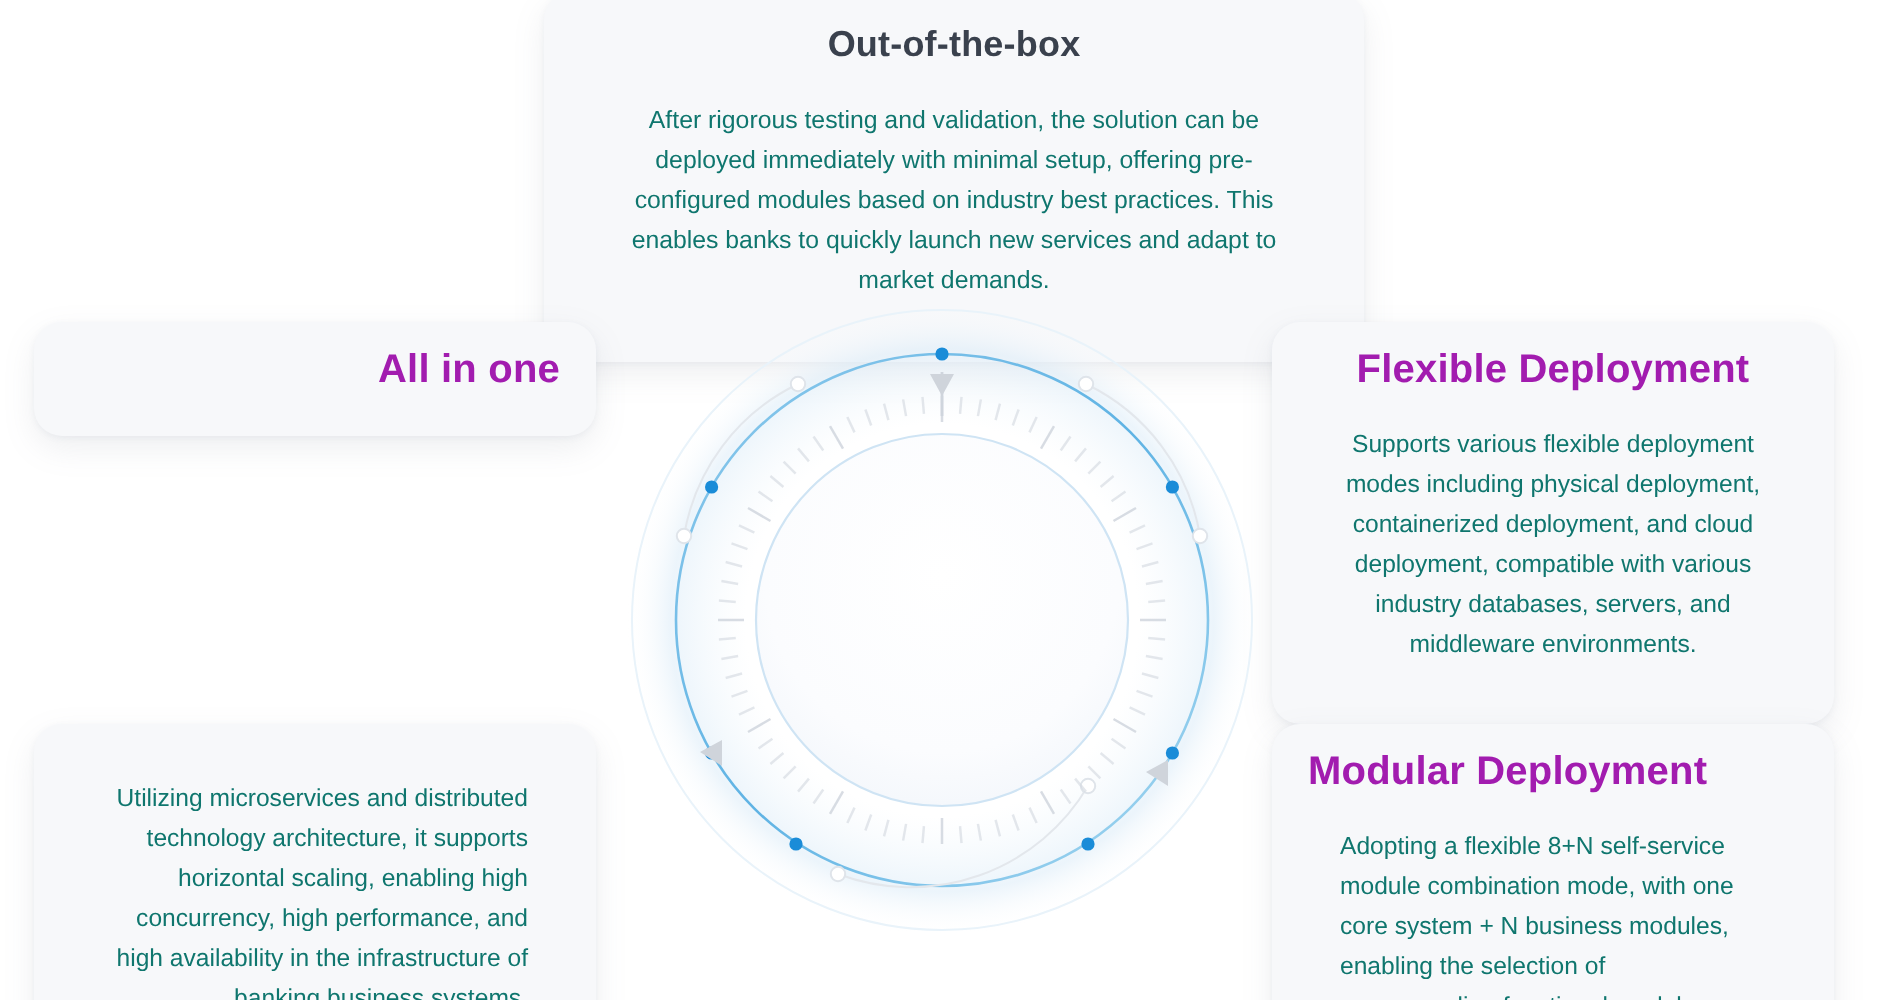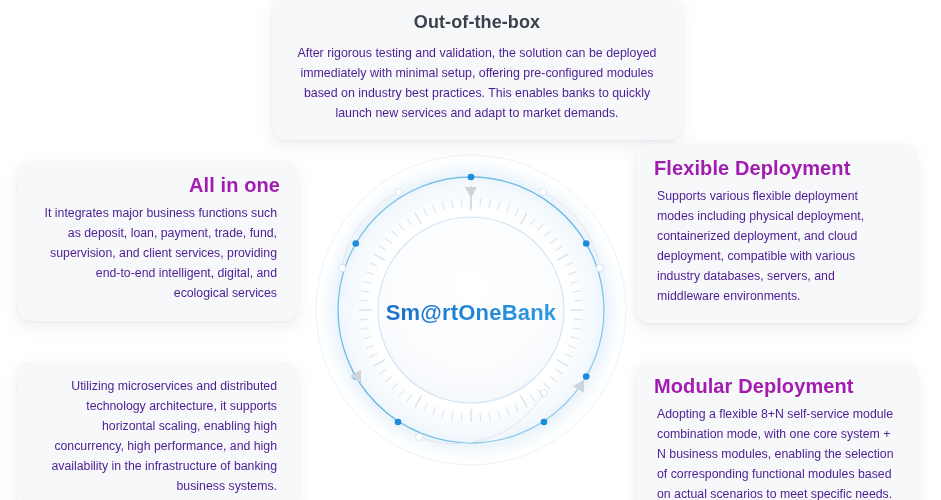--- a/index.html
+++ b/index.html
@@ -21,37 +21,37 @@
   }
   .card .c-title{
     color:#a21caf;
     font-size:20px;
     font-weight:bold;
     letter-spacing:.1px;
     margin:0 0 7px 0;
     line-height:1.2;
   }
   .card .c-body{
-    color:#4c1d95;
+    color:#0f766e;
     font-size:12.3px;
     line-height:1.62;
-    margin:3px;
+    margin:16px;
   }
 
   
   #card-top{left:272px;top:-4px;width:410px;padding:16px 22px 14px;text-align:center;}
   #card-top .c-title{font-size:18px;color:#3a414d;margin-bottom:9px;}
   #card-top .c-body{font-size:12.4px;line-height:1.63;}
 
   
   #card-allinone{left:17px;top:161px;width:281px;padding:12px 18px 14px;text-align:right;}
   #card-perf{left:17px;top:362px;width:281px;padding:12px 18px 14px;text-align:right;}
 
   
-  #card-flex{left:636px;top:144px;width:281px;padding:12px 18px 14px;text-align:left;}
+  #card-flex{left:636px;top:161px;width:281px;padding:12px 18px 14px;text-align:center;}
   #card-mod{left:636px;top:362px;width:281px;padding:12px 18px 14px;text-align:left;}
 
   
   #graphic{position:absolute;left:311px;top:150px;width:320px;height:320px;}
   #graphic svg{display:block;width:320px;height:320px;overflow:visible;}
 
   .brand{
     position:absolute;left:0;top:150px;width:320px;
     text-align:center;
     font-size:22px;
@@ -68,21 +68,20 @@
 
 <div class="stage">
 
   <div class="card" id="card-top">
     <p class="c-title">Out-of-the-box</p>
     <p class="c-body">After rigorous testing and validation, the solution can be deployed immediately with minimal setup, offering pre-configured modules based on industry best practices. This enables banks to quickly launch new services and adapt to market demands.</p>
   </div>
 
   <div class="card" id="card-allinone">
     <p class="c-title">All in one</p>
-    <p class="c-body">It integrates major business functions such as deposit, loan, payment, trade, fund, supervision, and client services, providing end-to-end intelligent, digital, and ecological services</p>
   </div>
 
   <div class="card" id="card-perf">
     <p class="c-body">Utilizing microservices and distributed technology architecture, it supports horizontal scaling, enabling high concurrency, high performance, and high availability in the infrastructure of banking business systems.</p>
   </div>
 
   <div class="card" id="card-flex">
     <p class="c-title">Flexible Deployment</p>
     <p class="c-body">Supports various flexible deployment modes including physical deployment, containerized deployment, and cloud deployment, compatible with various industry databases, servers, and middleware environments.</p>
   </div>
@@ -222,16 +221,15 @@
 
       <g fill="#cfd4db">
         <polygon points="154,37 166,37 160,48"></polygon>
         <polygon points="39,226 50,220 50,233"></polygon>
         <polygon points="262,236 273,230 273,243"></polygon>
       </g>
 
       <circle cx="160" cy="160" r="93" fill="url(#innerFill)" stroke="#cfe4f4" stroke-width="1.1"></circle>
     </svg>
 
-    <div class="brand">Sm@rtOneBank</div>
   </div>
 
 </div>
 
 </body></html>

